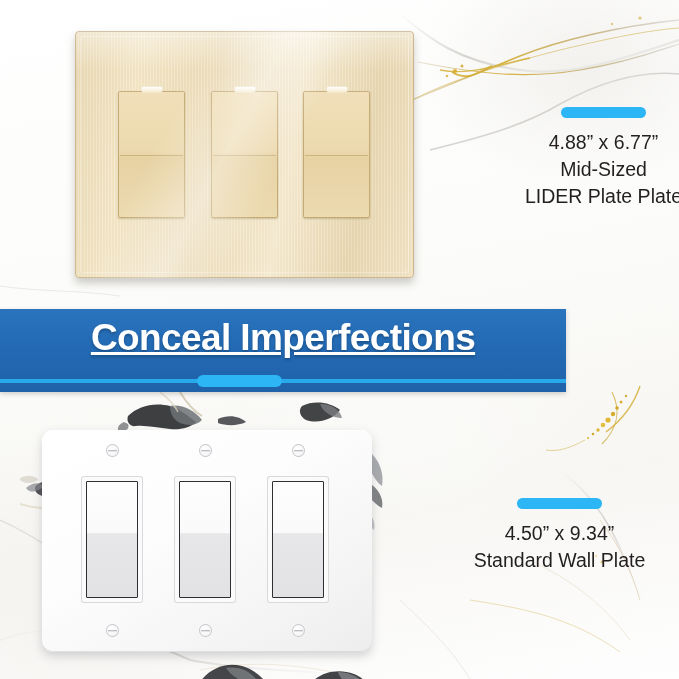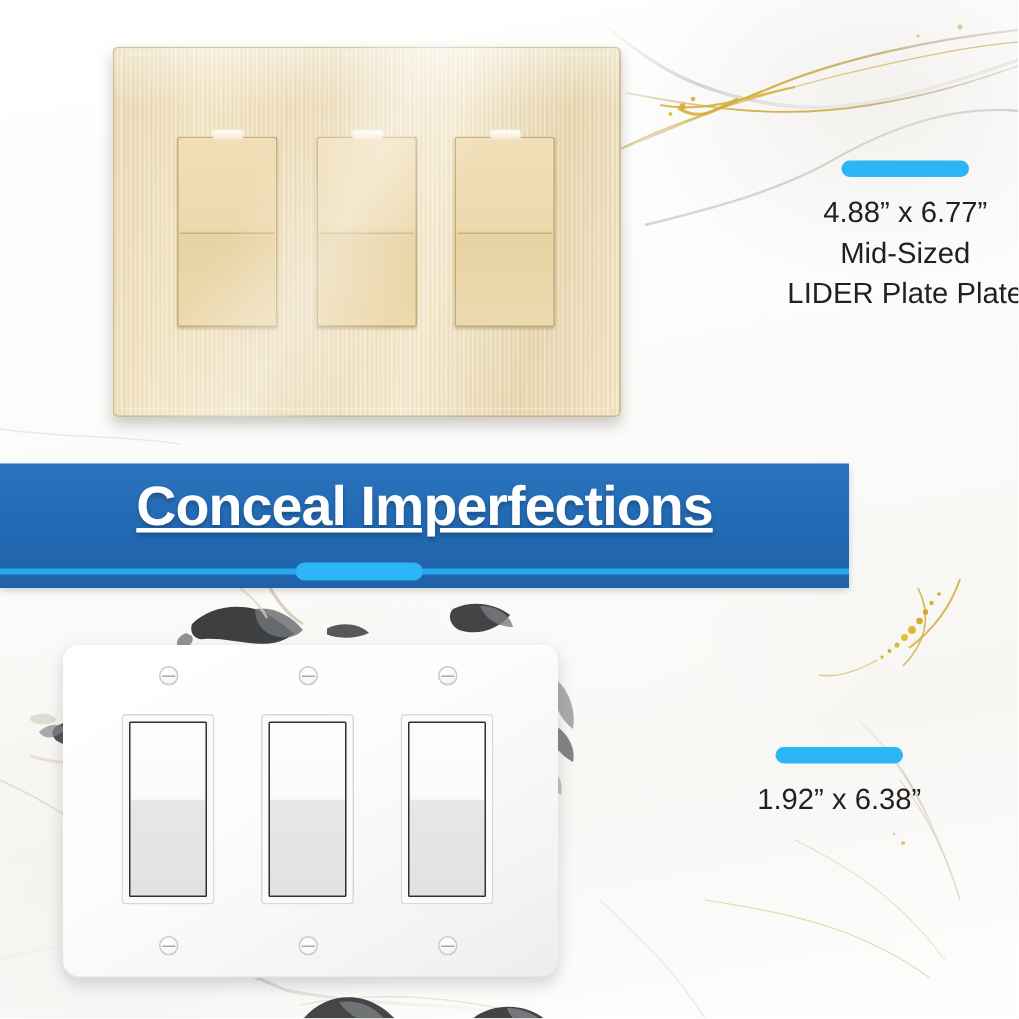--- a/index.html
+++ b/index.html
@@ -362,21 +362,22 @@
 
       <path d="M160,0 C166,10 172,18 182,24" stroke="#cfc6ae" stroke-width="2" fill="none" opacity="0.8"></path>
       <path d="M140,0 C148,6 154,12 158,20" stroke="#ded6c0" stroke-width="1.6" fill="none" opacity="0.7"></path>
       <path d="M0,112 C14,116 26,118 36,114" stroke="#e2dac6" stroke-width="2" fill="none" opacity="0.75"></path>
       <path d="M244,296 C260,302 280,306 300,304" stroke="#ded6c0" stroke-width="1.8" fill="none" opacity="0.7"></path>
       <path d="M176,300 C196,306 218,308 238,304" stroke="#cfc6ae" stroke-width="1.4" fill="none" opacity="0.6"></path>
     </svg>
 
     <div class="callout callout-bottom" style="top:106px;">
       <div class="callout-bar"></div>
-      <div class="callout-line">1.92” x 6.38”</div>
+      <div class="callout-line">4.50” x 9.34”</div>
+      <div class="callout-line">Standard Wall Plate</div>
     </div>
   </div>
 
   <div class="white-plate-wrap">
     <div class="white-plate">
       <div class="screw" style="left:64px; top:14px;"></div>
       <div class="screw" style="left:157px; top:14px;"></div>
       <div class="screw" style="left:250px; top:14px;"></div>
       <div class="screw" style="left:64px; top:194px;"></div>
       <div class="screw" style="left:157px; top:194px;"></div>

